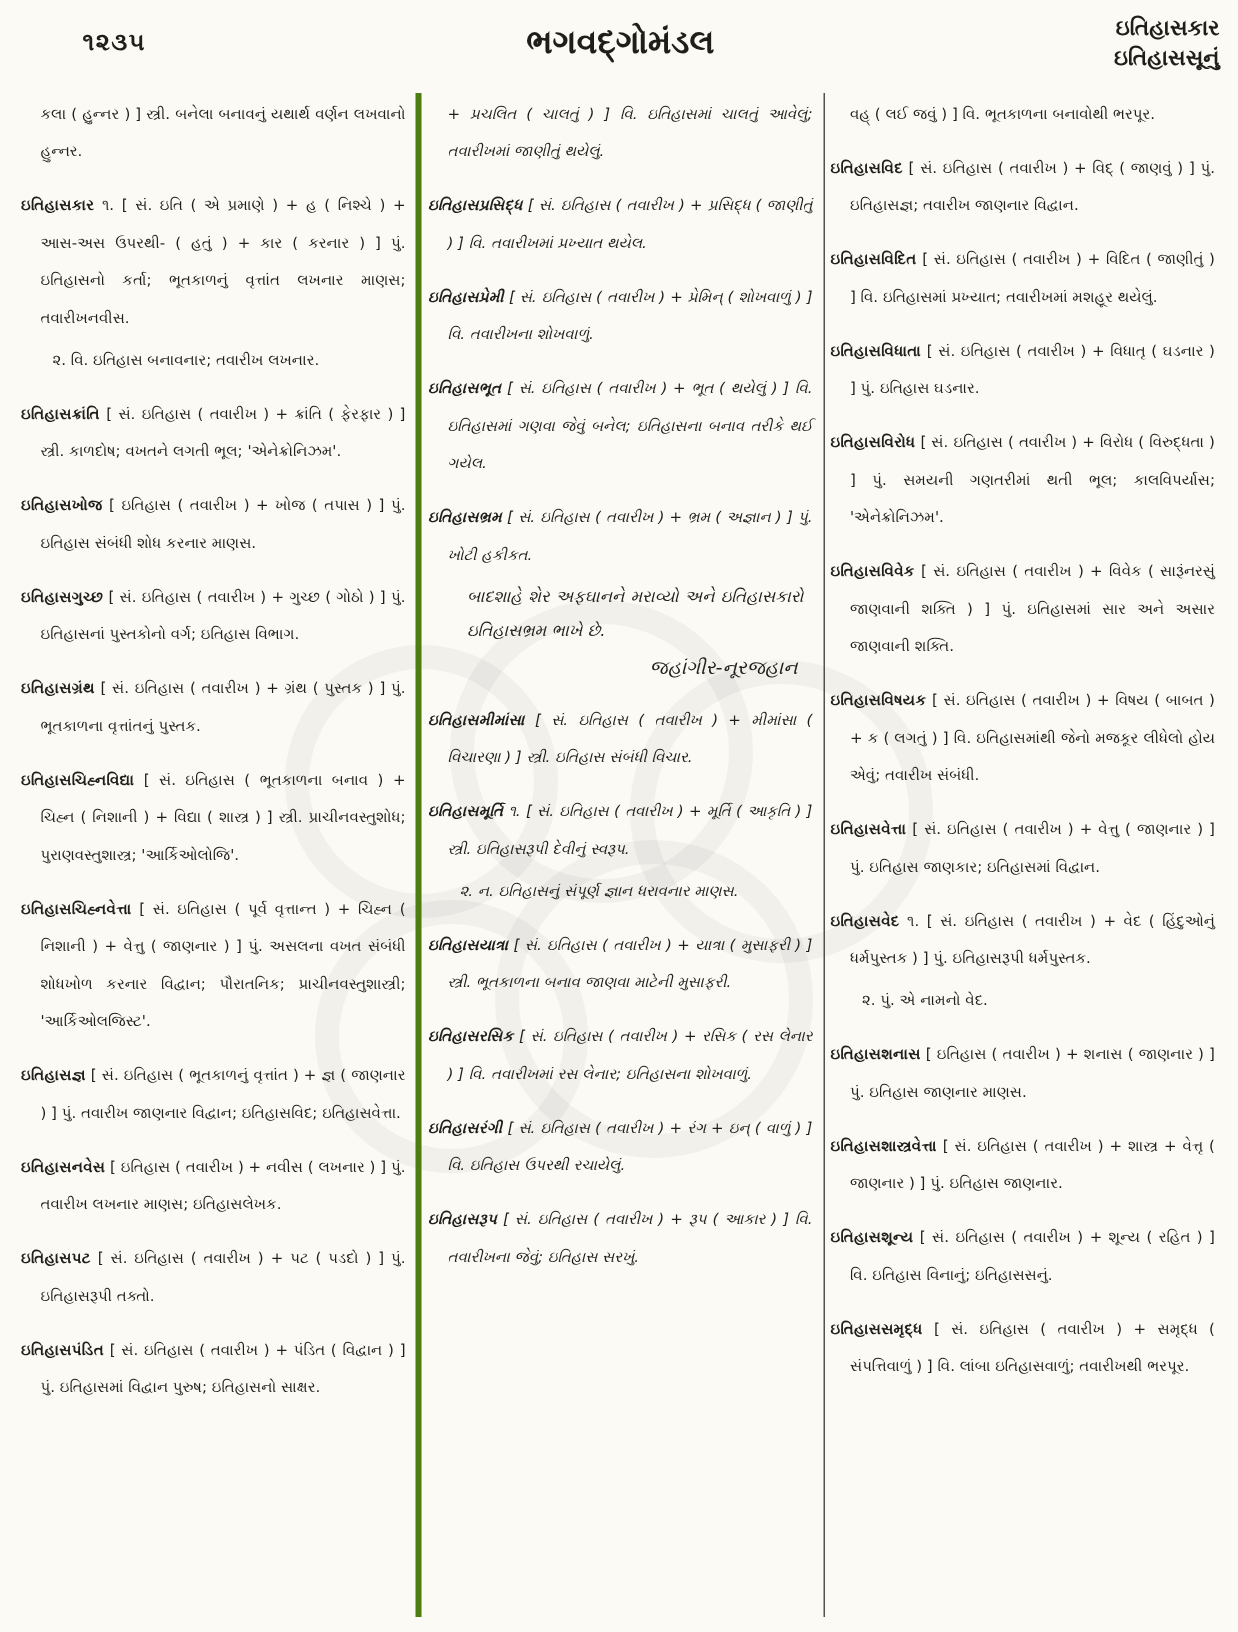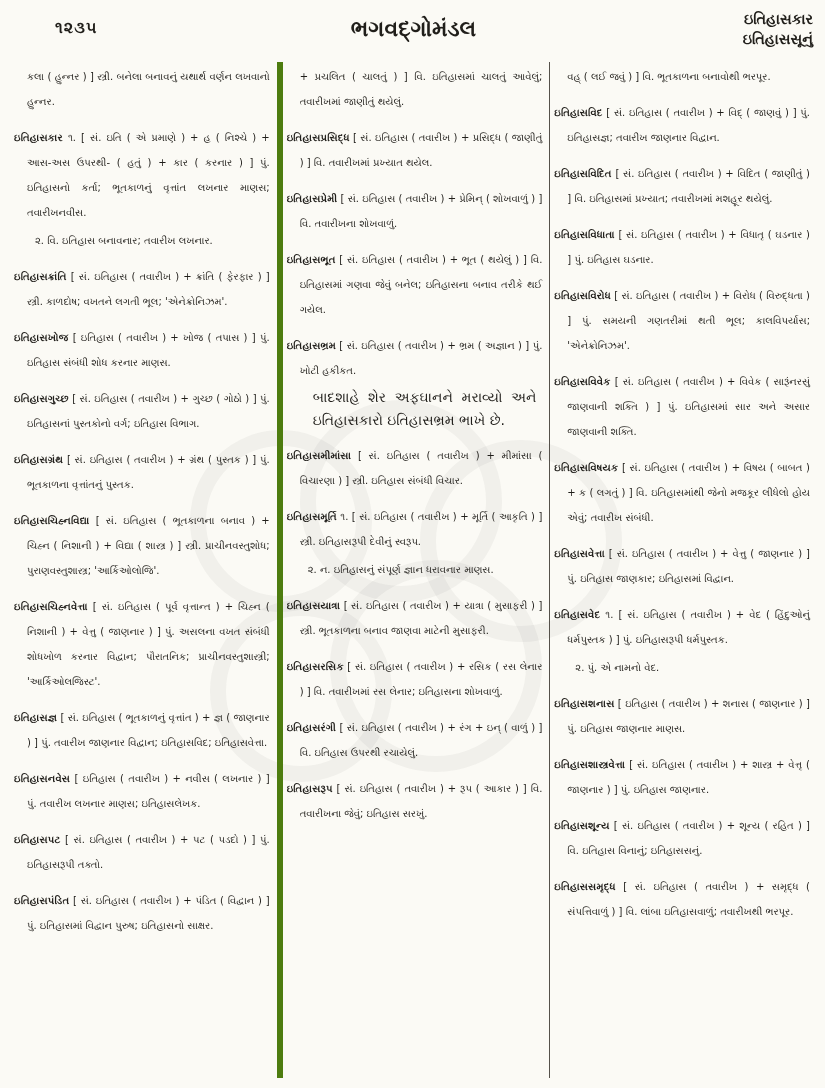--- a/index.html
+++ b/index.html
@@ -19,27 +19,27 @@
   
   .wm{position:absolute;border-radius:50%;border:16px solid rgba(60,60,55,0.05);pointer-events:none;}
   .wm1{left:190px;top:430px;width:150px;height:150px;}
   .wm2{left:300px;top:400px;width:170px;height:170px;}
   .wm3{left:420px;top:440px;width:170px;height:170px;}
   .wm4{left:330px;top:560px;width:180px;height:180px;}
   .wm5{left:210px;top:600px;width:150px;height:150px;}
   
   .cols{position:relative;display:flex;height:1016px;}
   .col{flex:1 1 0;box-sizing:border-box;padding:2px 7px 0 4px;overflow:hidden;}
-  .col.mid{border-left:6px solid #4d7c0f;border-right:1px solid #55514a;}
+  .col.mid{border-left:4px solid #4d7c0f;border-right:1px solid #55514a;font-style:italic;}
   .col p{margin:0 0 3px 0;font-size:10px;line-height:25px;text-align:justify;}
   .col p.entry{padding-left:13px;text-indent:-13px;margin-top:11px;}
   .col p.cont{padding-left:13px;text-indent:0;}
   .col p.sub{padding-left:13px;text-indent:8px;}
   .col p b{font-weight:bold;letter-spacing:.2px;}
-  .col .quote{padding:0 6px 0 26px;font-size:14px;line-height:23px;}
+  .col .quote{padding:0 6px 0 26px;font-size:11px;line-height:23px;}
   .col .attr{text-align:right;font-size:12.8px;line-height:22px;padding-right:10px;margin-bottom:4px;}
 </style>
 </head>
 <body>
 
 <div class="page">
 
   <div class="hdr">
     <div class="pageno">૧૨૩૫</div>
     <div class="title">ભગવદ્ગોમંડલ</div>
@@ -71,20 +71,21 @@
         <p class="entry"><b>ઇતિહાસપટ</b> [ સં. ઇતિહાસ ( તવારીખ ) + પટ ( પડદો ) ] પું. ઇતિહાસરૂપી તક્તો.</p>
         <p class="entry"><b>ઇતિહાસપંડિત</b> [ સં. ઇતિહાસ ( તવારીખ ) + પંડિત ( વિદ્વાન ) ] પું. ઇતિહાસમાં વિદ્વાન પુરુષ; ઇતિહાસનો સાક્ષર.</p>
       </div>
     <div class="col mid">
         <p class="cont">+ પ્રચલિત ( ચાલતું ) ] વિ. ઇતિહાસમાં ચાલતું આવેલું; તવારીખમાં જાણીતું થયેલું.</p>
         <p class="entry"><b>ઇતિહાસપ્રસિદ્ધ</b> [ સં. ઇતિહાસ ( તવારીખ ) + પ્રસિદ્ધ ( જાણીતું ) ] વિ. તવારીખમાં પ્રખ્યાત થયેલ.</p>
         <p class="entry"><b>ઇતિહાસપ્રેમી</b> [ સં. ઇતિહાસ ( તવારીખ ) + પ્રેમિન્ ( શોખવાળું ) ] વિ. તવારીખના શોખવાળું.</p>
         <p class="entry"><b>ઇતિહાસભૂત</b> [ સં. ઇતિહાસ ( તવારીખ ) + ભૂત ( થયેલું ) ] વિ. ઇતિહાસમાં ગણવા જેવું બનેલ; ઇતિહાસના બનાવ તરીકે થઈ ગયેલ.</p>
         <p class="entry"><b>ઇતિહાસભ્રમ</b> [ સં. ઇતિહાસ ( તવારીખ ) + ભ્રમ ( અજ્ઞાન ) ] પું. ખોટી હકીકત.</p>
         <p class="quote">બાદશાહે શેર અફઘાનને મરાવ્યો અને ઇતિહાસકારો ઇતિહાસભ્રમ ભાખે છે.</p>
+        <div class="attr">જહાંગીર-નૂરજહાન</div>
         <p class="entry"><b>ઇતિહાસમીમાંસા</b> [ સં. ઇતિહાસ ( તવારીખ ) + મીમાંસા ( વિચારણા ) ] સ્ત્રી. ઇતિહાસ સંબંધી વિચાર.</p>
         <p class="entry"><b>ઇતિહાસમૂર્તિ</b> ૧. [ સં. ઇતિહાસ ( તવારીખ ) + મૂર્તિ ( આકૃતિ ) ] સ્ત્રી. ઇતિહાસરૂપી દેવીનું સ્વરૂપ.</p>
         <p class="sub">૨. ન. ઇતિહાસનું સંપૂર્ણ જ્ઞાન ધરાવનાર માણસ.</p>
         <p class="entry"><b>ઇતિહાસયાત્રા</b> [ સં. ઇતિહાસ ( તવારીખ ) + યાત્રા ( મુસાફરી ) ] સ્ત્રી. ભૂતકાળના બનાવ જાણવા માટેની મુસાફરી.</p>
         <p class="entry"><b>ઇતિહાસરસિક</b> [ સં. ઇતિહાસ ( તવારીખ ) + રસિક ( રસ લેનાર ) ] વિ. તવારીખમાં રસ લેનાર; ઇતિહાસના શોખવાળું.</p>
         <p class="entry"><b>ઇતિહાસરંગી</b> [ સં. ઇતિહાસ ( તવારીખ ) + રંગ + ઇન્ ( વાળું ) ] વિ. ઇતિહાસ ઉપરથી રચાયેલું.</p>
         <p class="entry"><b>ઇતિહાસરૂપ</b> [ સં. ઇતિહાસ ( તવારીખ ) + રૂપ ( આકાર ) ] વિ. તવારીખના જેવું; ઇતિહાસ સરખું.</p>
       </div>
     <div class="col">
         <p class="cont">વહ્ ( લઈ જવું ) ] વિ. ભૂતકાળના બનાવોથી ભરપૂર.</p>

